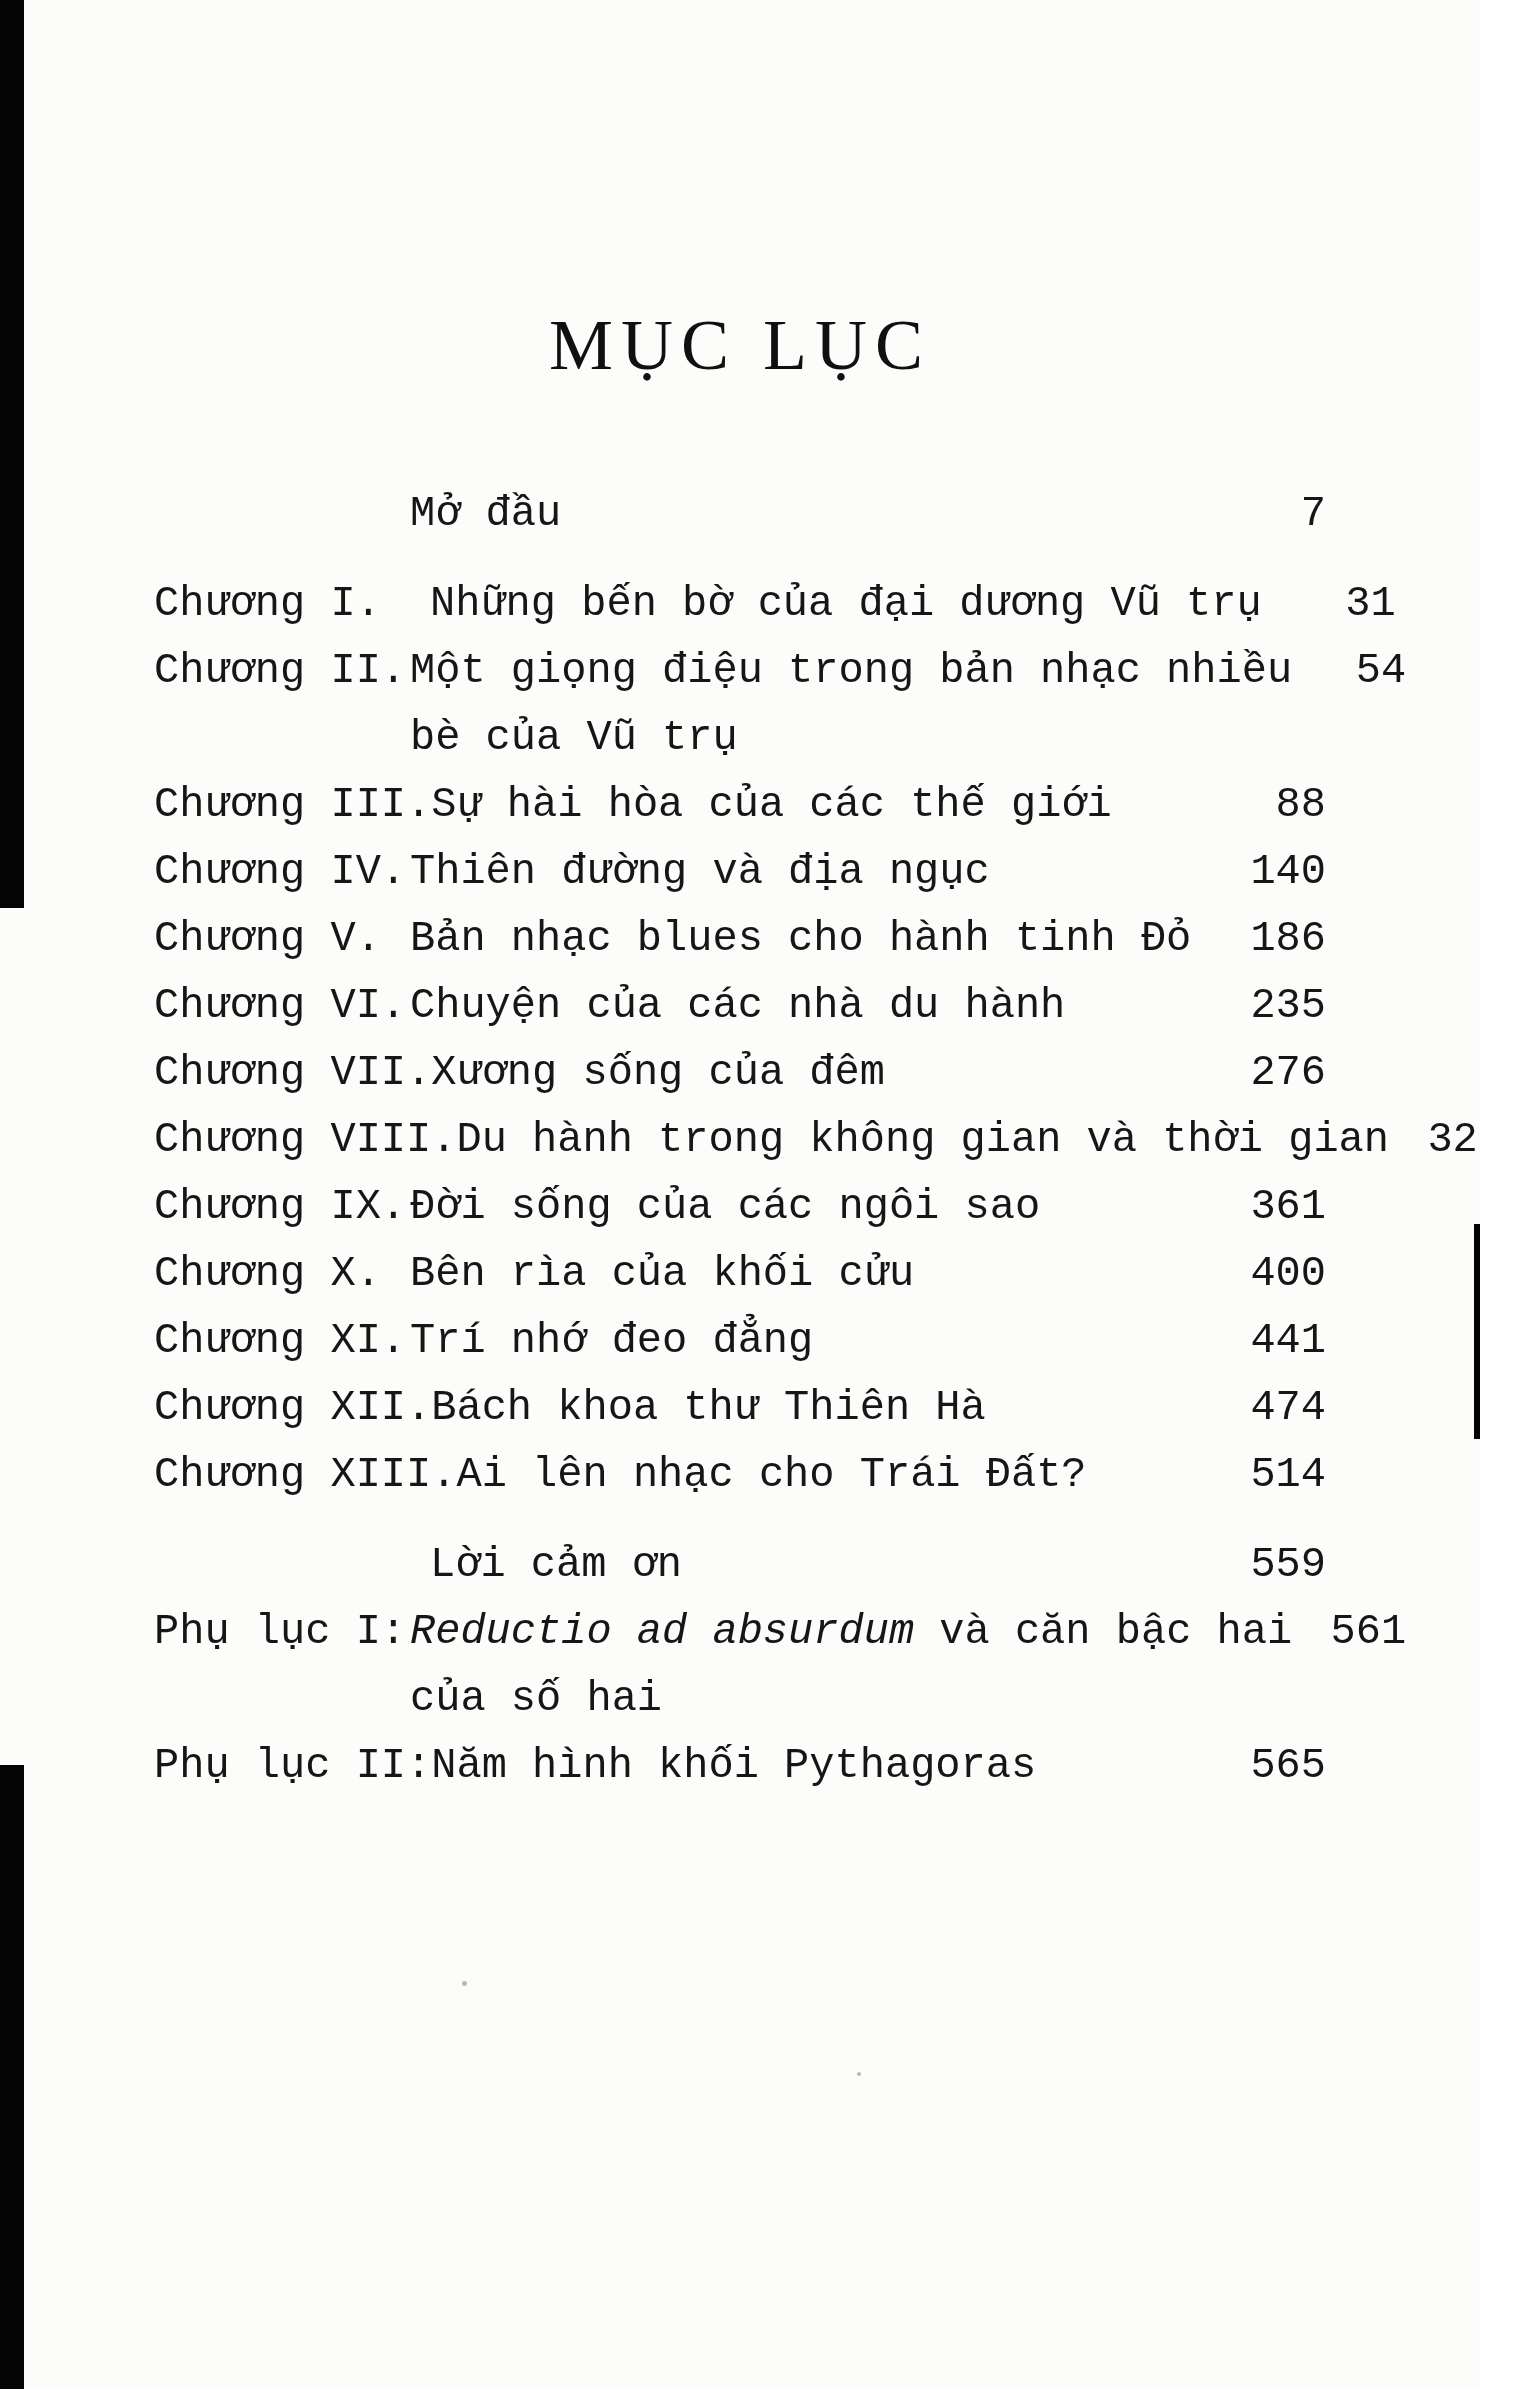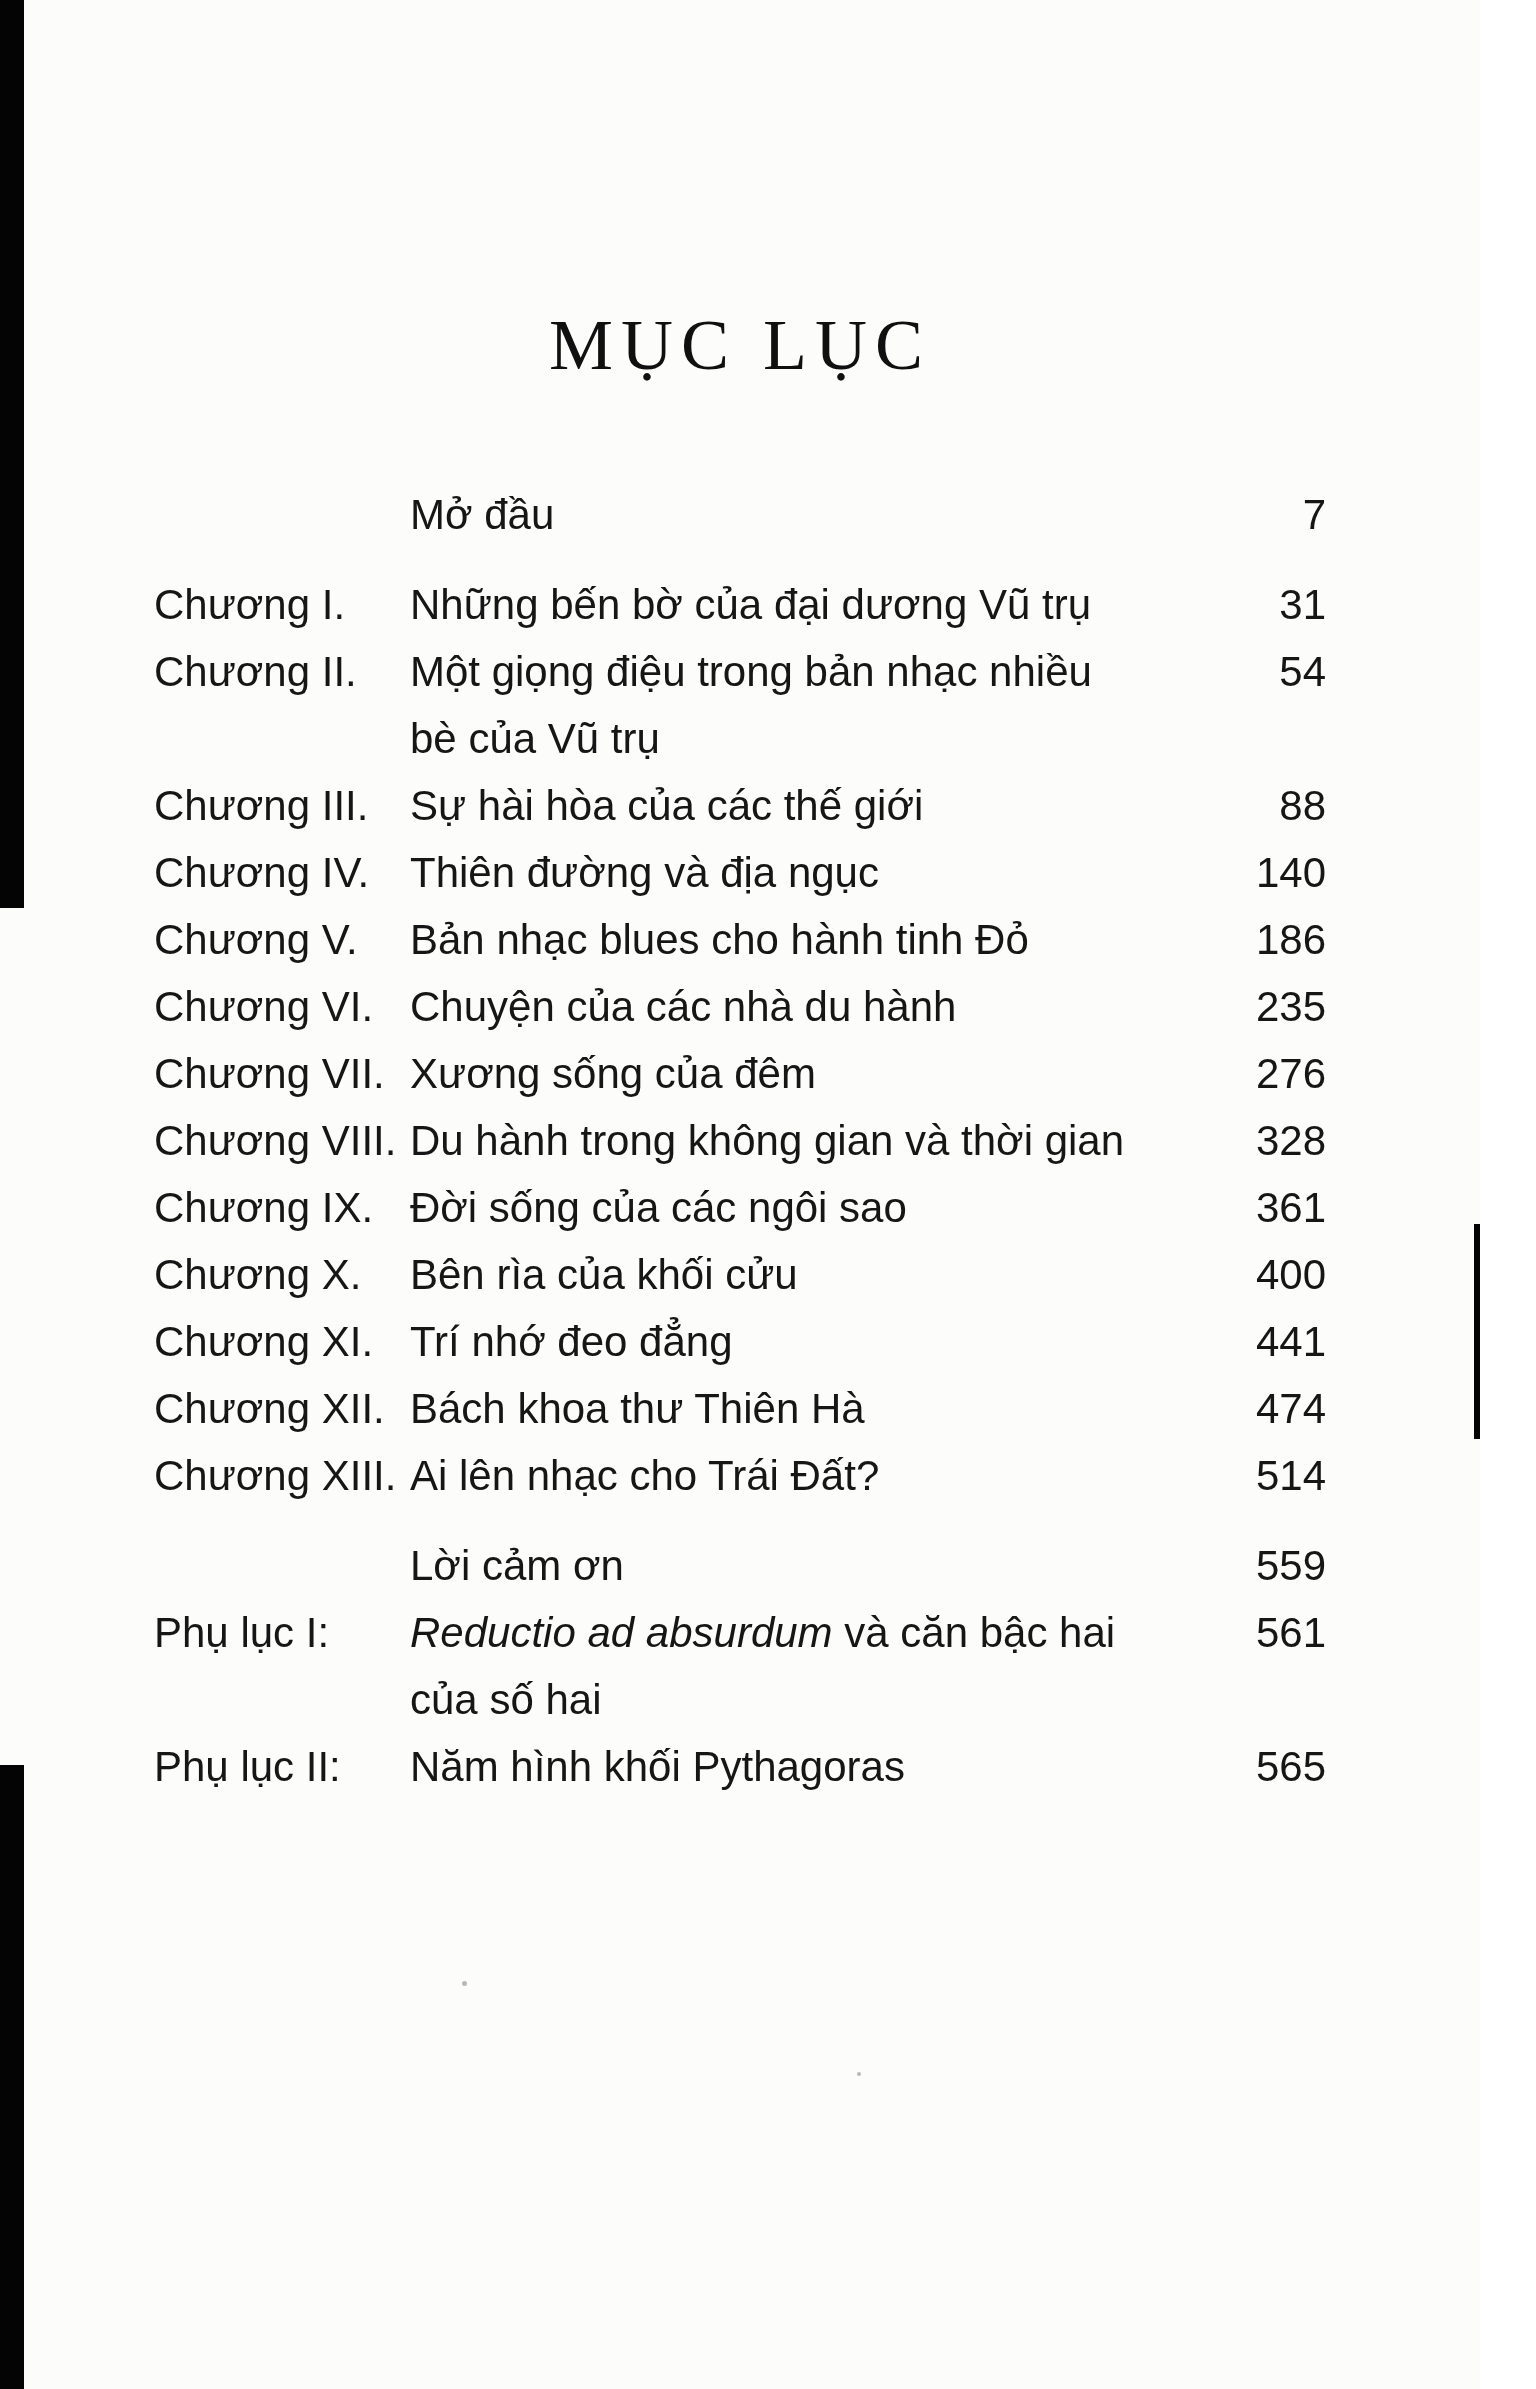--- a/index.html
+++ b/index.html
@@ -42,22 +42,22 @@
 
   .toc {
     position: absolute;
     top: 481px;
     left: 154px;
     width: 1172px;
     font-size: 42px;
     line-height: 67px;
   }
 
-  .row { display: flex; align-items: flex-start; }
-  .row.gap { margin-top: 23px; }
+  .row { display: flex; align-items: flex-start; font-family: Liberation Mono, monospace; }
+  .row.gap { margin-top: 23px; gap: 20px; }
 
   .label {
     flex: 0 0 auto;
     min-width: 256px;
     white-space: nowrap;
   }
 
   .titles { flex: 1 1 auto; }
   .titles .line { white-space: nowrap; }
   .titles i { font-style: italic; }

